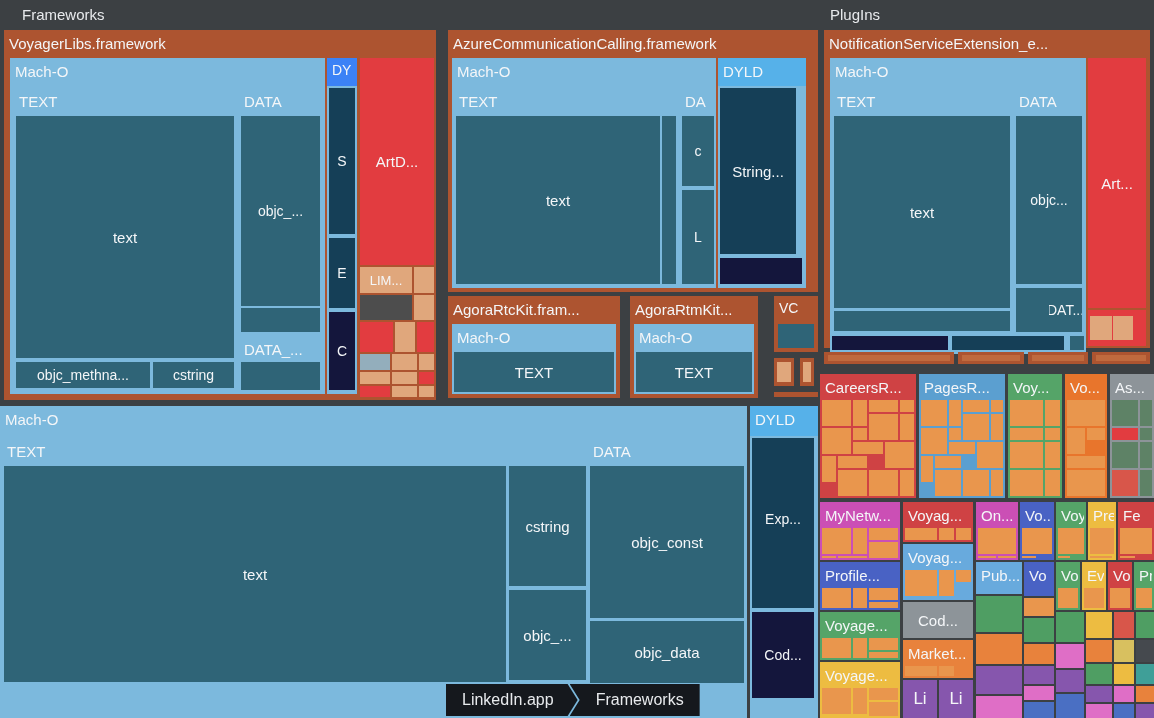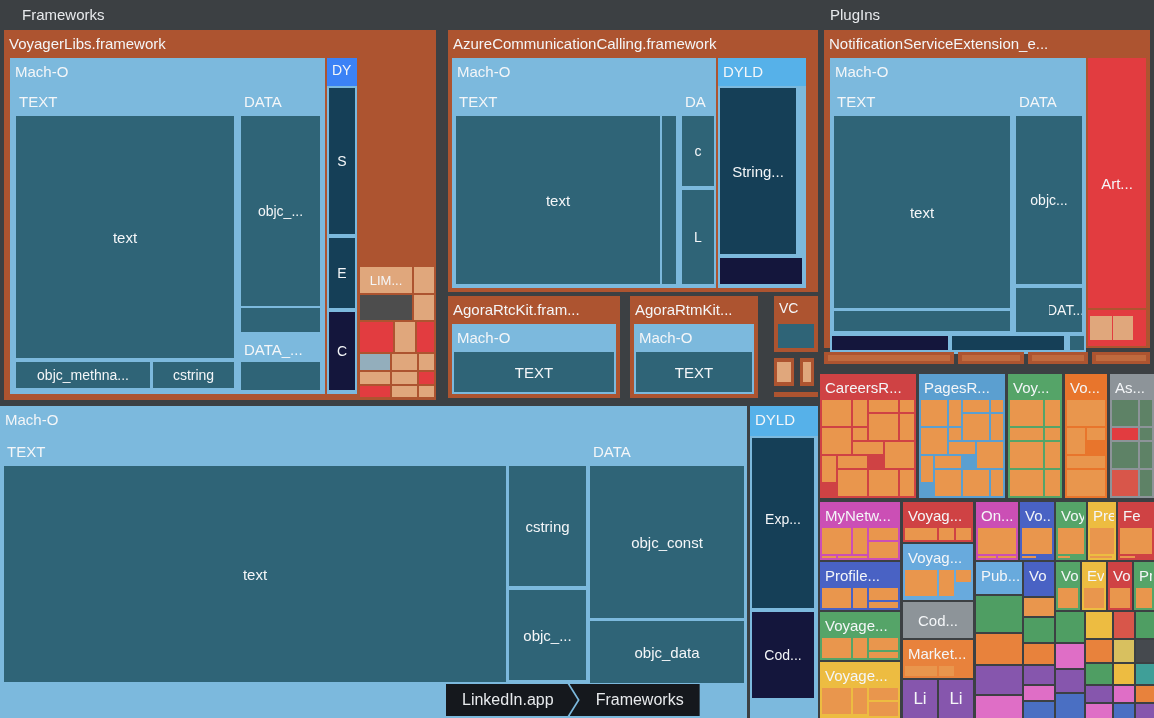--- a/index.html
+++ b/index.html
@@ -64,20 +64,23 @@
         <div class="lbl" style="font-size: 14px;">DY</div>
       </div>
       <div class="tm pat-dots" style="left: 329px; top: 88px; width: 26px; height: 146px; background: rgb(21, 63, 87);">
         <div class="lblc" style="font-size: 14px;">S</div>
       </div>
       <div class="tm pat-dots" style="left: 329px; top: 238px; width: 26px; height: 70px; background: rgb(21, 63, 87);">
         <div class="lblc" style="font-size: 14px;">E</div>
       </div>
       <div class="tm" style="left: 329px; top: 312px; width: 26px; height: 78px; background: rgb(20, 22, 60);">
         <div class="lblc" style="font-size: 14px;">C</div>
+      </div>
+      <div class="tm" style="left: 360px; top: 58px; width: 74px; height: 207px; background: rgb(226, 60, 64);">
+        <div class="lblc">ArtD...</div>
       </div>
       <div class="tm" style="left: 360px; top: 267px; width: 52px; height: 26px; background: rgb(224, 167, 124);">
         <div class="lblc" style="font-size: 13px;">LIM...</div>
       </div>
       <div class="tm" style="left: 414px; top: 267px; width: 20px; height: 26px; background: rgb(224, 167, 124);"></div>
       <div class="tm" style="left: 360px; top: 295px; width: 52px; height: 25px; background: rgb(77, 77, 77);"></div>
       <div class="tm" style="left: 414px; top: 295px; width: 20px; height: 25px; background: rgb(224, 167, 124);"></div>
       <div class="tm" style="left: 360px; top: 322px; width: 33px; height: 30px; background: rgb(226, 60, 64);"></div>
       <div class="tm" style="left: 395px; top: 322px; width: 20px; height: 30px; background: rgb(224, 167, 124);"></div>
       <div class="tm" style="left: 417px; top: 322px; width: 17px; height: 30px; background: rgb(226, 60, 64);"></div>

